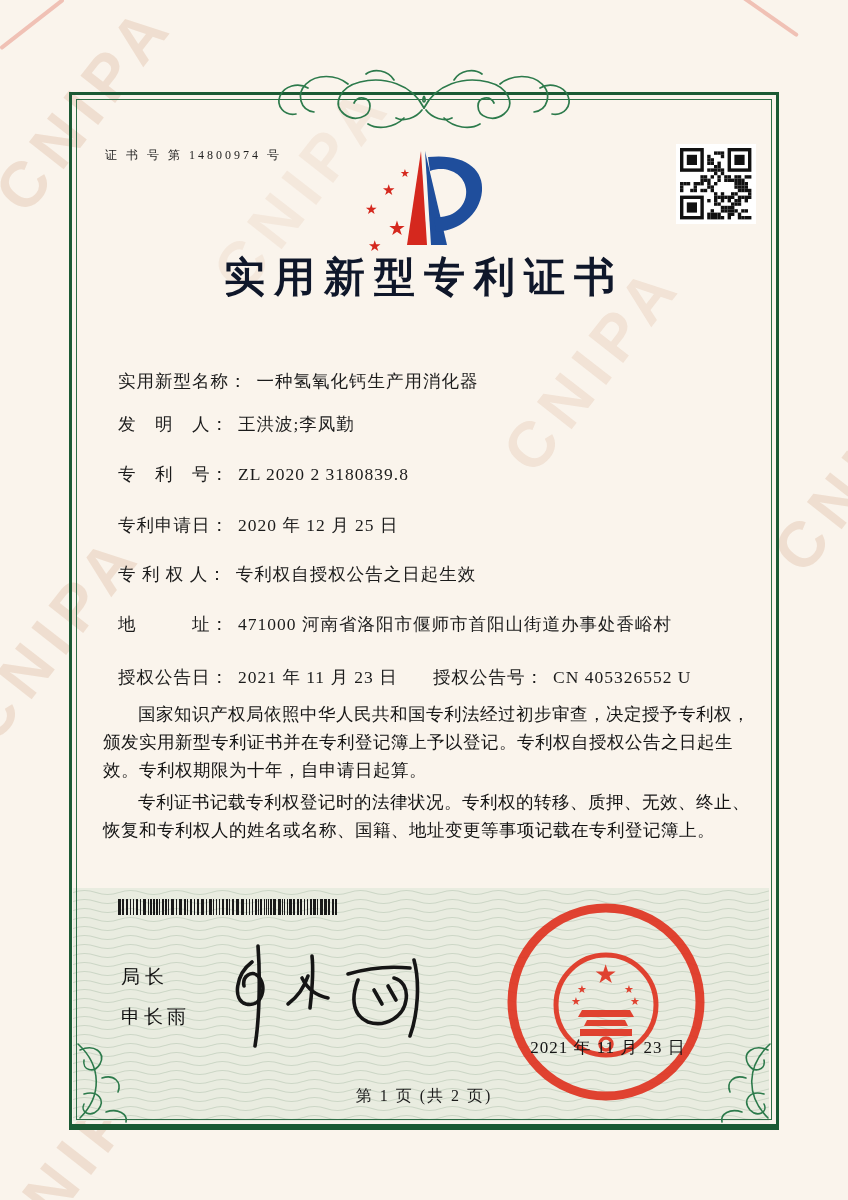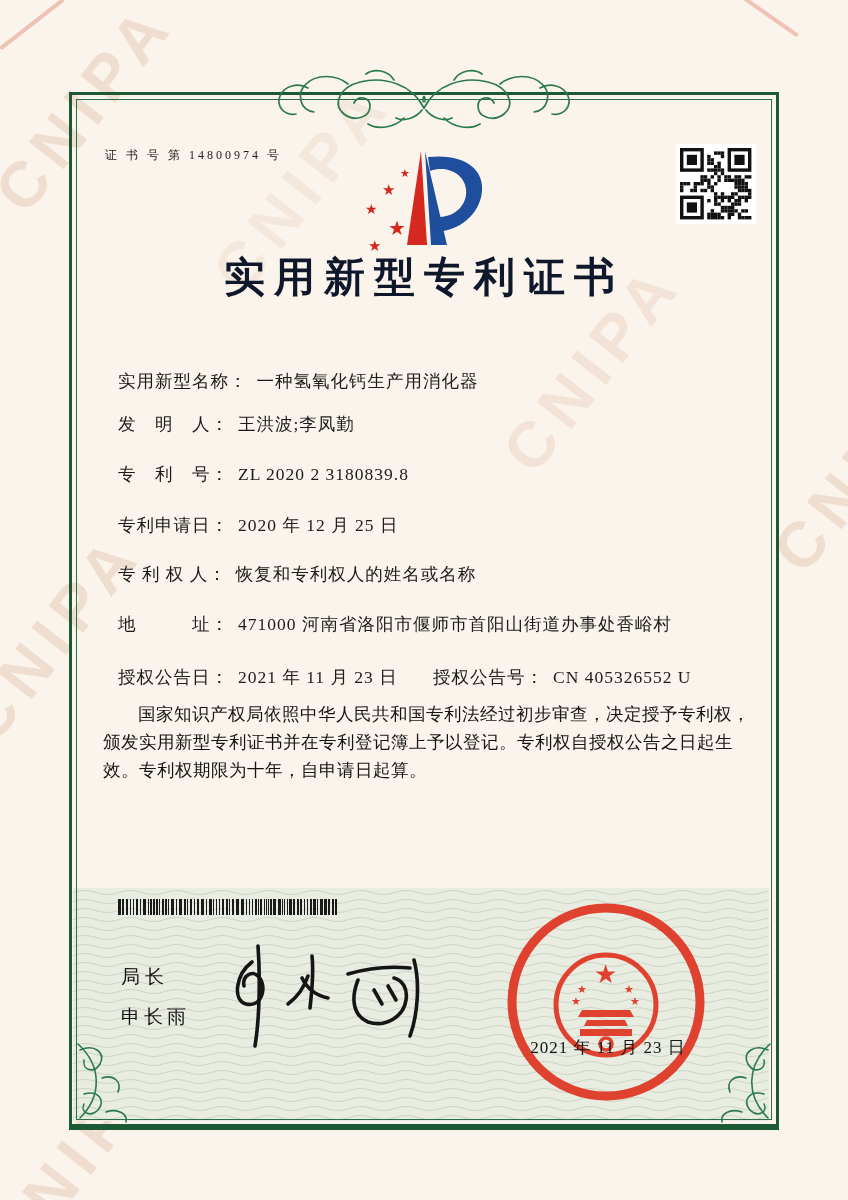--- a/index.html
+++ b/index.html
@@ -278,35 +278,36 @@
     <div class="frow" style="top:51px;">
       <span class="lab">发　明　人：</span><span class="val">王洪波;李凤勤</span>
     </div>
     <div class="frow" style="top:101px;text-align:right;">
       <span class="lab">专　利　号：</span><span class="val">ZL 2020 2 3180839.8</span>
     </div>
     <div class="frow" style="top:152px;">
       <span class="lab">专利申请日：</span><span class="val">2020 年 12 月 25 日</span>
     </div>
     <div class="frow" style="top:201px;">
-      <span class="lab">专 利 权 人：</span><span class="val">恢复和专利权人的姓名或名称</span>
+      <span class="lab">专 利 权 人：</span><span class="val">专利权自授权公告之日起生效</span>
     </div>
     <div class="frow" style="top:251px;">
       <span class="lab">地　　　址：</span><span class="val">471000 河南省洛阳市偃师市首阳山街道办事处香峪村</span>
     </div>
     <div class="frow" style="top:304px;width:640px;">
       <span class="lab">授权公告日：</span><span class="val">2021 年 11 月 23 日</span>
       <span class="pair2">
         <span class="lab">授权公告号：</span><span class="val">CN 405326552 U</span>
       </span>
     </div>
   </div>
 
   <div class="paras">
     <p>国家知识产权局依照中华人民共和国专利法经过初步审查，决定授予专利权，颁发实用新型专利证书并在专利登记簿上予以登记。专利权自授权公告之日起生效。专利权期限为十年，自申请日起算。</p>
+    <p>专利证书记载专利权登记时的法律状况。专利权的转移、质押、无效、终止、恢复和专利权人的姓名或名称、国籍、地址变更等事项记载在专利登记簿上。</p>
   </div>
 
   <div class="barcode" id="barcode">
       <div style="width: 3px; background: rgb(26, 26, 26); margin-right: 1px;"></div>
       <div style="width: 2px; background: rgb(26, 26, 26); margin-right: 2px;"></div>
       <div style="width: 2px; background: rgb(26, 26, 26); margin-right: 2px;"></div>
       <div style="width: 1px; background: rgb(26, 26, 26); margin-right: 2px;"></div>
       <div style="width: 1px; background: rgb(26, 26, 26); margin-right: 2px;"></div>
       <div style="width: 2px; background: rgb(26, 26, 26); margin-right: 2px;"></div>
       <div style="width: 1px; background: rgb(26, 26, 26); margin-right: 2px;"></div>
@@ -406,14 +407,15 @@
         <text x="125" y="104" font-size="11">★</text>
         <path d="M73,116 L129,116 L125,109 L77,109 Z"></path>
         <path d="M79,125 L123,125 L120,119 L82,119 Z"></path>
         <rect x="75" y="128" width="52" height="7"></rect>
         <circle cx="101" cy="143" r="6" fill="none" stroke="#e0301e" stroke-width="3.5"></circle>
       </g>
     </g>
   </svg>
   <div class="seal-date">2021 年 11 月 23 日</div>
 
+  <div class="pagenum">第 1 页 (共 2 页)</div>
 
 </div>
 
 </body></html>

